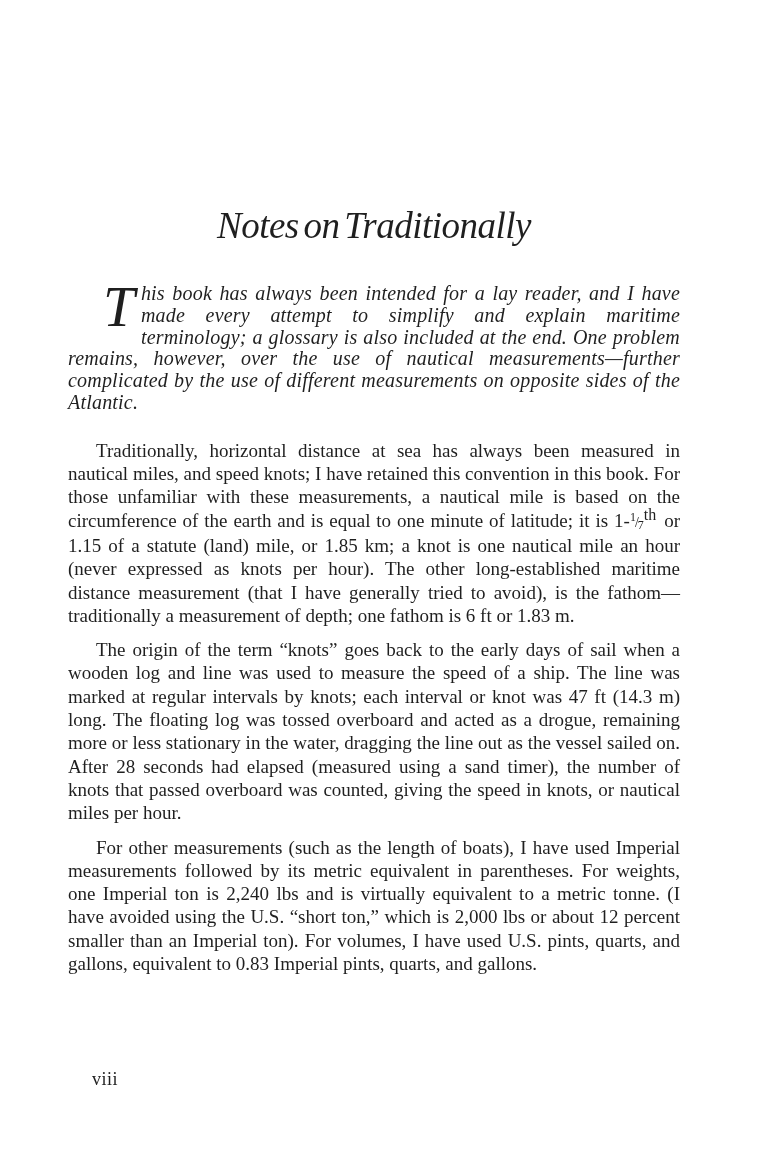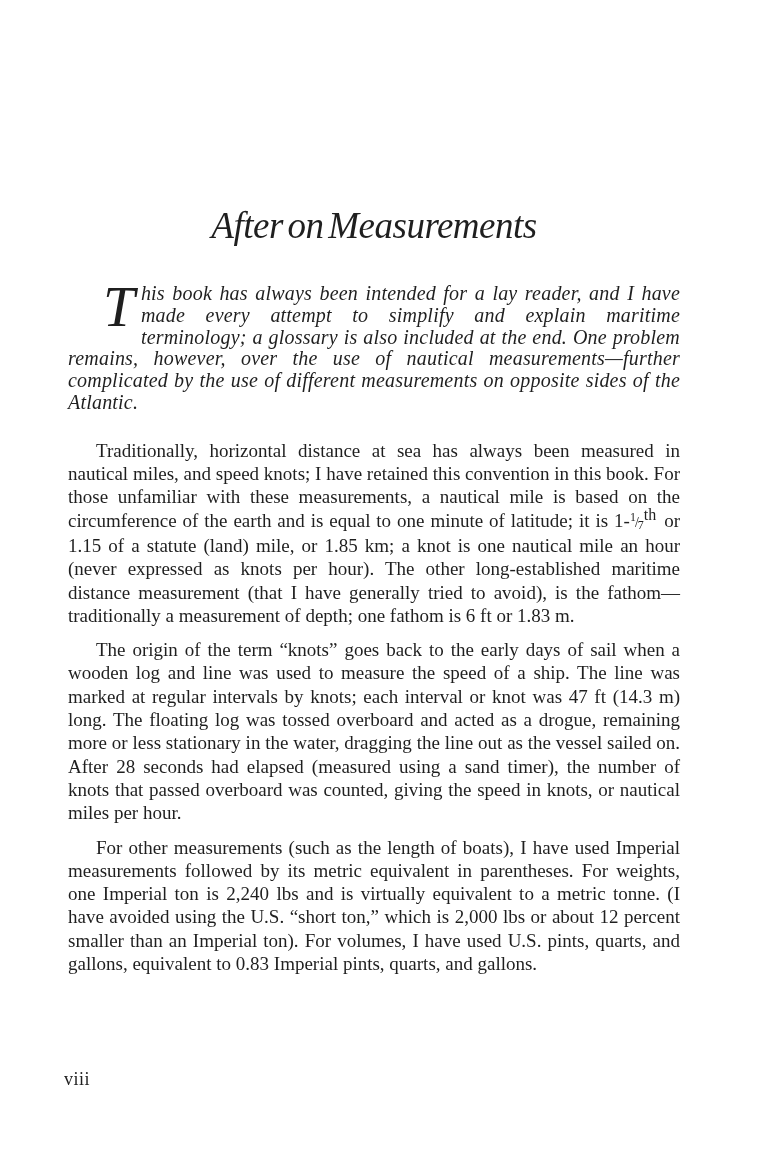--- a/index.html
+++ b/index.html
@@ -79,33 +79,33 @@
   }
   .ord {
     font-size: 16px;
     vertical-align: 7px;
     line-height: 0;
     margin-left: 1px;
     margin-right: 2px;
   }
   .folio {
     position: absolute;
-    left: 64px;
+    left: 92px;
     top: 1069px;
     font-size: 18px;
     letter-spacing: 0.5px;
     color: #1f1f1f;
   }
 </style>
 </head>
 <body>
 
 <div class="page">
 
-  <h1 class="title">After on Measurements</h1>
+  <h1 class="title">Notes on Traditionally</h1>
 
   <div class="content">
 
     <p class="intro"><span class="dropcap">T</span><span>his book has always been intended for a lay reader, and I have made every attempt to simplify and explain maritime terminology; a glossary is also included at the end. One problem remains, however, over the use of nautical measurements—further complicated by the use of different measurements on opposite sides of the Atlantic.</span></p>
 
     <p class="para"><span>Traditionally, horizontal distance at sea has always been measured in nautical miles, and speed knots; I have retained this convention in this book. For those unfamiliar with these measurements, a nautical mile is based on the circumference of the earth and is equal to one minute of latitude; it is 1-</span><span class="nfrac"><sup>1</sup><span class="fslash">/</span><sub>7</sub></span><sup class="ord">th</sup><span> or 1.15 of a statute (land) mile, or 1.85 km; a knot is one nautical mile an hour (never expressed as knots per hour). The other long-established maritime distance measurement (that I have generally tried to avoid), is the fathom—traditionally a measurement of depth; one fathom is 6 ft or 1.83 m.</span></p>
 
     <p class="para">The origin of the term “knots” goes back to the early days of sail when a wooden log and line was used to measure the speed of a ship. The line was marked at regular intervals by knots; each interval or knot was 47 ft (14.3 m) long. The floating log was tossed overboard and acted as a drogue, remaining more or less stationary in the water, dragging the line out as the vessel sailed on. After 28 seconds had elapsed (measured using a sand timer), the number of knots that passed overboard was counted, giving the speed in knots, or nautical miles per hour.</p>
 
     <p class="para">For other measurements (such as the length of boats), I have used Imperial measurements followed by its metric equivalent in parentheses. For weights, one Imperial ton is 2,240 lbs and is virtually equivalent to a metric tonne. (I have avoided using the U.S. “short ton,” which is 2,000 lbs or about 12 percent smaller than an Imperial ton). For volumes, I have used U.S. pints, quarts, and gallons, equivalent to 0.83 Imperial pints, quarts, and gallons.</p>

